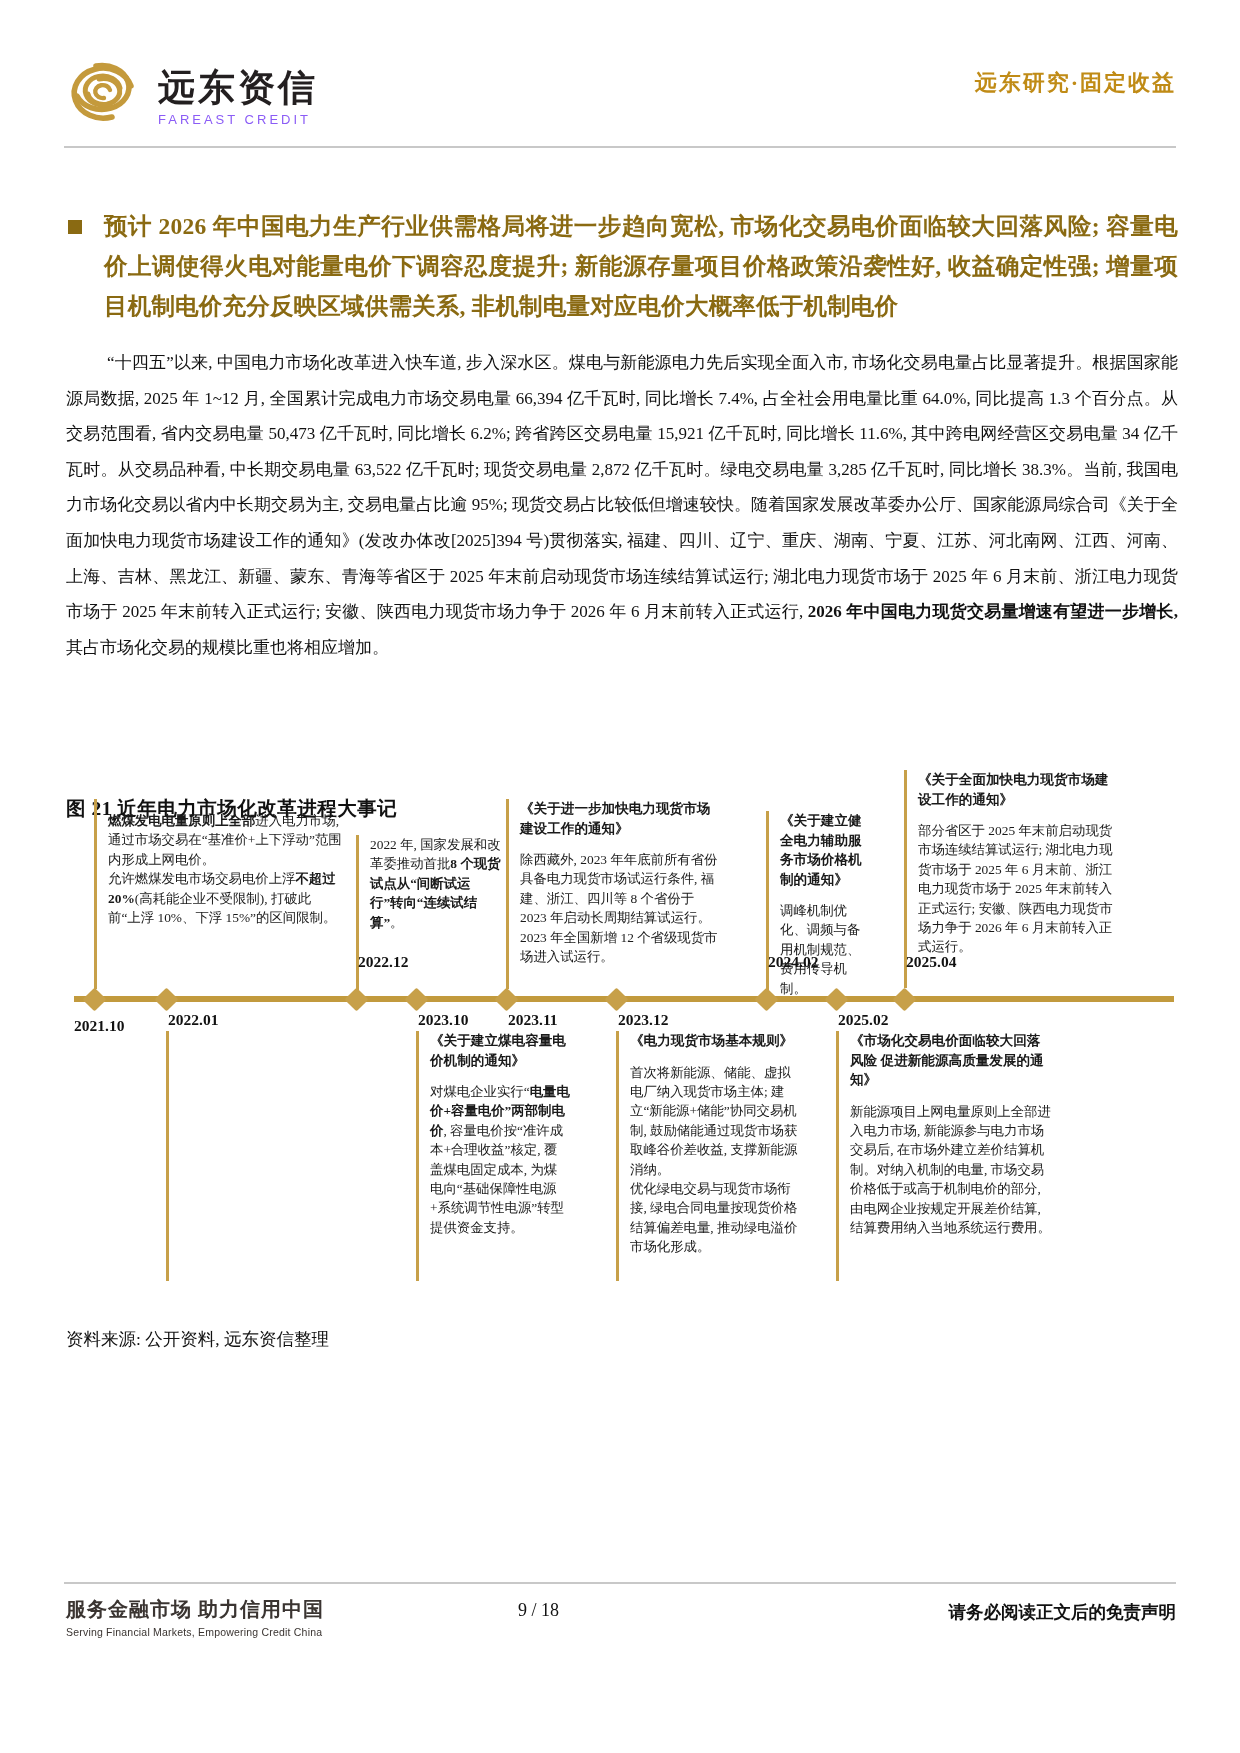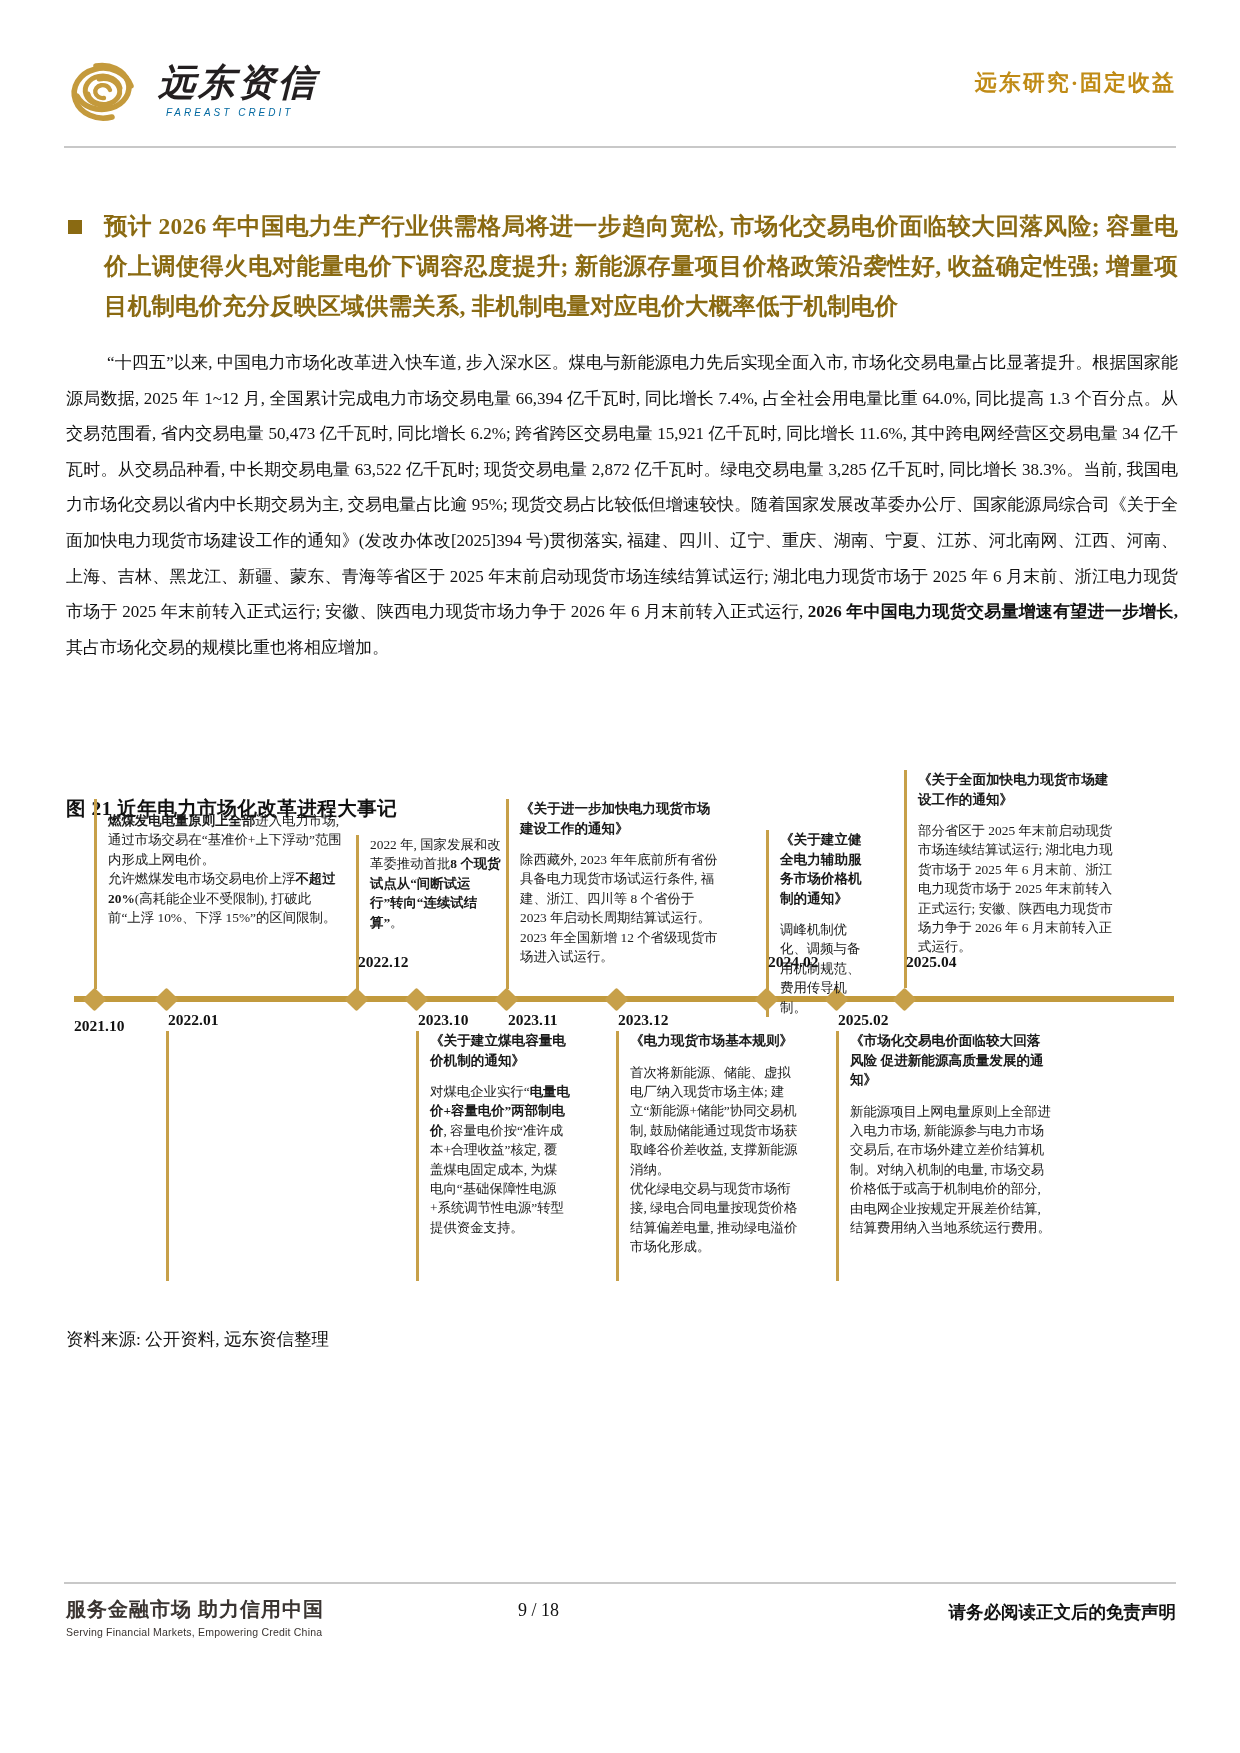--- a/index.html
+++ b/index.html
@@ -5,27 +5,27 @@
   html,body{margin:0;padding:0;}
   body{
     width:1240px;height:1753px;background:#ffffff;
     font-family:"Liberation Serif","DejaVu Serif",serif;
     color:#1a1a1a;position:relative;overflow:hidden;
   }
   .page{position:relative;width:1240px;height:1753px;}
 
   
   .header{position:absolute;left:0;top:0;width:1240px;height:148px;}
-  .logo-wrap{position:absolute;left:68px;top:55px;display:flex;align-items:center;font-style:italic;}
+  .logo-wrap{position:absolute;left:68px;top:55px;display:flex;align-items:flex-end;}
   .logo-mark{width:72px;height:72px;position:relative;flex:0 0 auto;}
   .logo-text{margin-left:18px;}
   .logo-cn{font-family:"Liberation Sans","DejaVu Sans",sans-serif;font-weight:700;
     font-size:37px;letter-spacing:3px;color:#231f20;line-height:1.05;}
   .logo-en{font-family:"Liberation Sans","DejaVu Sans",sans-serif;font-weight:400;
-    font-size:10px;letter-spacing:3.0px;color:#0369a1;margin-top:4px;margin-left:8px;}
+    font-size:13px;letter-spacing:3.0px;color:#8b5cf6;margin-top:4px;}
   .header-right{position:absolute;right:64px;top:68px;
     font-family:"Liberation Serif","DejaVu Serif",serif;
     font-weight:700;font-size:22px;color:#c08b16;letter-spacing:2px;}
   .header-rule{position:absolute;left:64px;top:146px;width:1112px;height:2px;background:#c8c8c8;}
 
   
   .heading{position:absolute;left:68px;top:206px;width:1110px;display:flex;}
   .heading-bullet{width:14px;height:14px;background:#8a6a12;flex:0 0 auto;margin-top:14px;}
   .heading-text{margin-left:22px;font-weight:700;font-size:23.5px;line-height:40px;
     color:#8a6a12;letter-spacing:0.2px;text-align:justify;}
@@ -139,21 +139,21 @@
           <div class="tb">对煤电企业实行“<b>电量电价+容量电价”两部制电价</b>, 容量电价按“准许成本+合理收益”核定, 覆盖煤电固定成本, 为煤电向“基础保障性电源+系统调节性电源”转型提供资金支持。</div>
         </div>
         <div class="tbox" style="left: 440px; width: 216px; top: -36px; min-height: 190px;">
           <div class="tl">《关于进一步加快电力现货市场建设工作的通知》</div>
           <div class="tb">除西藏外, 2023 年年底前所有省份具备电力现货市场试运行条件, 福建、浙江、四川等 8 个省份于 2023 年启动长周期结算试运行。<br>2023 年全国新增 12 个省级现货市场进入试运行。</div>
         </div>
         <div class="tbox" style="left: 550px; width: 186px; top: 196px; min-height: 250px;">
           <div class="tl">《电力现货市场基本规则》</div>
           <div class="tb">首次将新能源、储能、虚拟电厂纳入现货市场主体; 建立“新能源+储能”协同交易机制, 鼓励储能通过现货市场获取峰谷价差收益, 支撑新能源消纳。<br>优化绿电交易与现货市场衔接, 绿电合同电量按现货价格结算偏差电量, 推动绿电溢价市场化形成。</div>
         </div>
-        <div class="tbox" style="left: 700px; width: 106px; top: -24px; min-height: 165px; margin-top: 19px;">
+        <div class="tbox" style="left: 700px; width: 106px; top: -24px; min-height: 165px;">
           <div class="tl">《关于建立健全电力辅助服务市场价格机制的通知》</div>
           <div class="tb">调峰机制优化、调频与备用机制规范、费用传导机制。</div>
         </div>
         <div class="tbox" style="left: 770px; width: 216px; top: 196px; min-height: 250px;">
           <div class="tl">《市场化交易电价面临较大回落风险 促进新能源高质量发展的通知》</div>
           <div class="tb">新能源项目上网电量原则上全部进入电力市场, 新能源参与电力市场交易后, 在市场外建立差价结算机制。对纳入机制的电量, 市场交易价格低于或高于机制电价的部分, 由电网企业按规定开展差价结算, 结算费用纳入当地系统运行费用。</div>
         </div>
         <div class="tbox" style="left: 838px; width: 210px; top: -65px; min-height: 218px;">
           <div class="tl">《关于全面加快电力现货市场建设工作的通知》</div>
           <div class="tb">部分省区于 2025 年末前启动现货市场连续结算试运行; 湖北电力现货市场于 2025 年 6 月末前、浙江电力现货市场于 2025 年末前转入正式运行; 安徽、陕西电力现货市场力争于 2026 年 6 月末前转入正式运行。</div>

